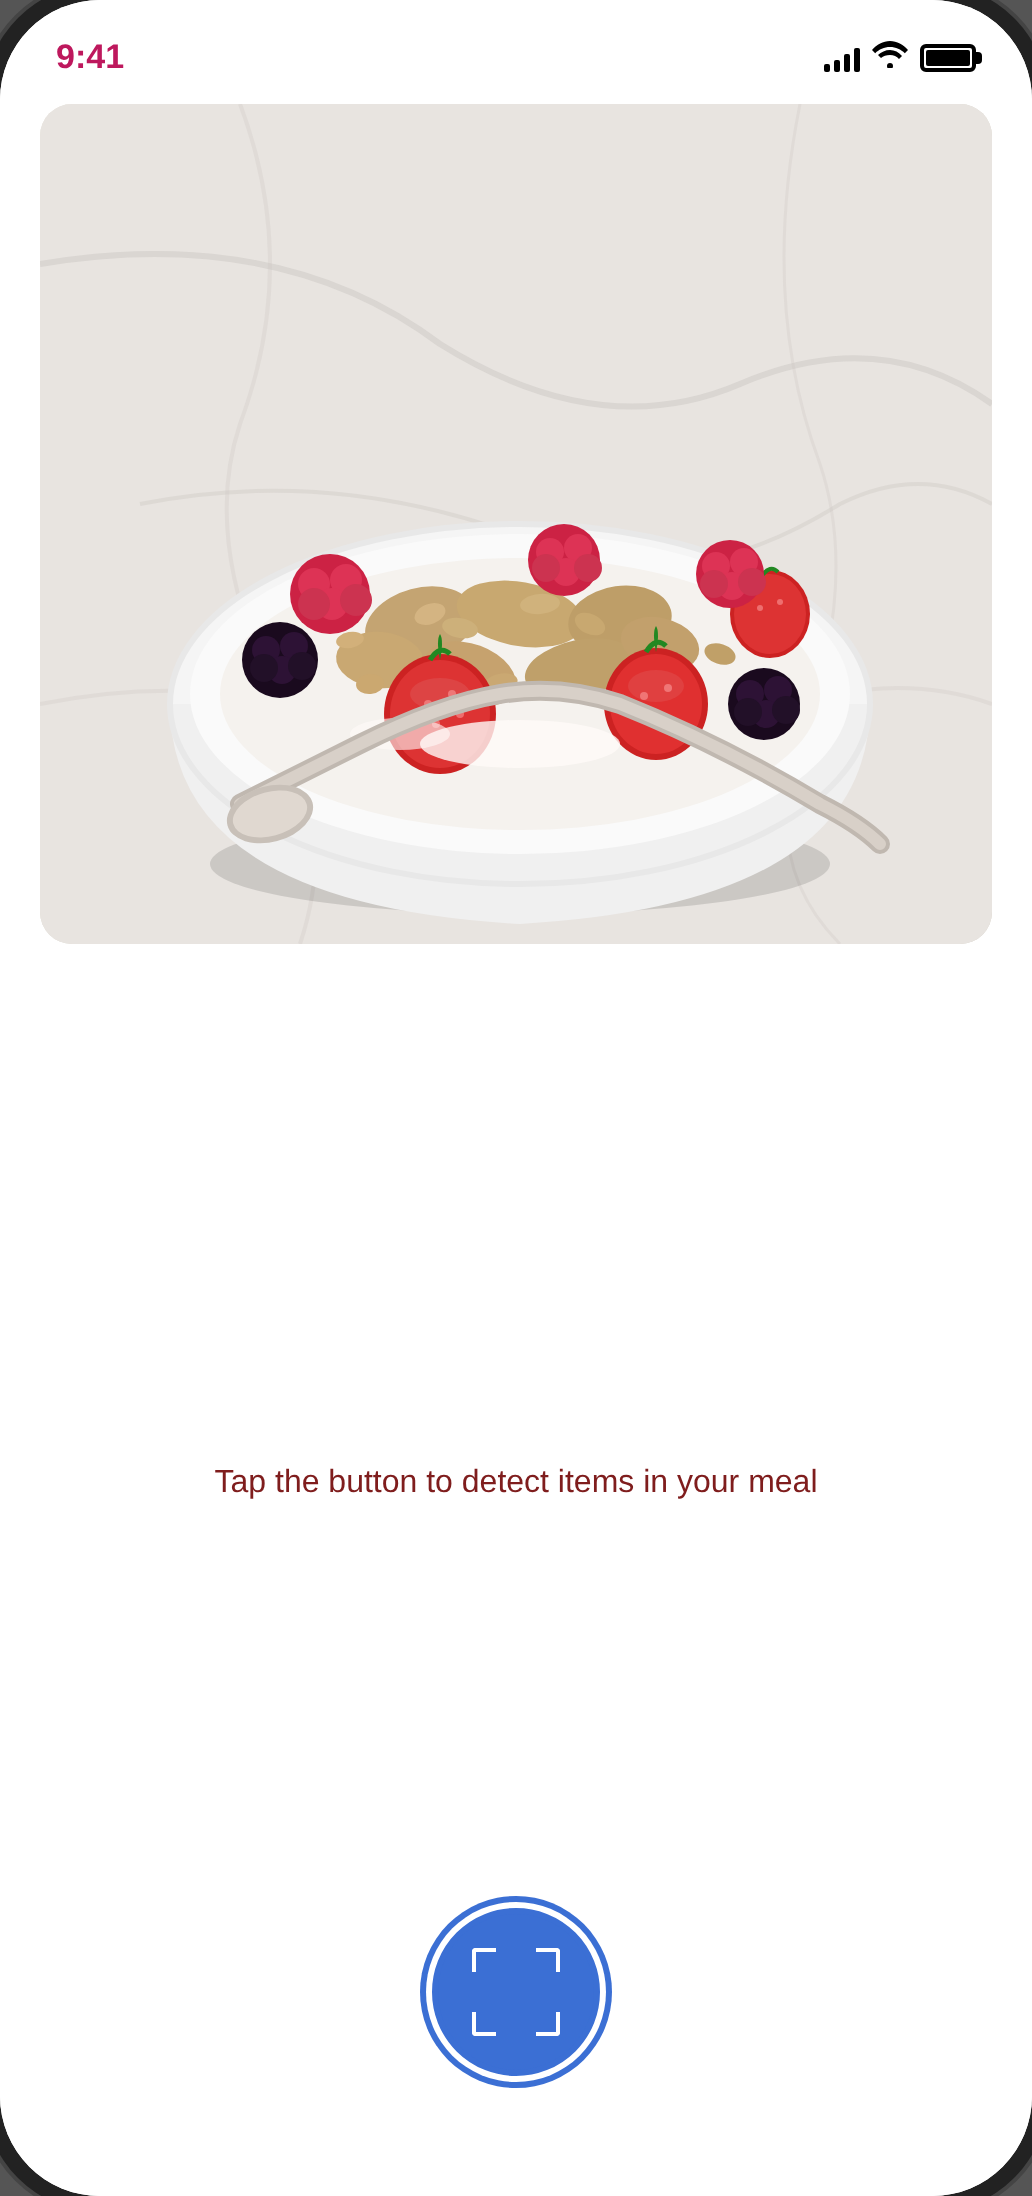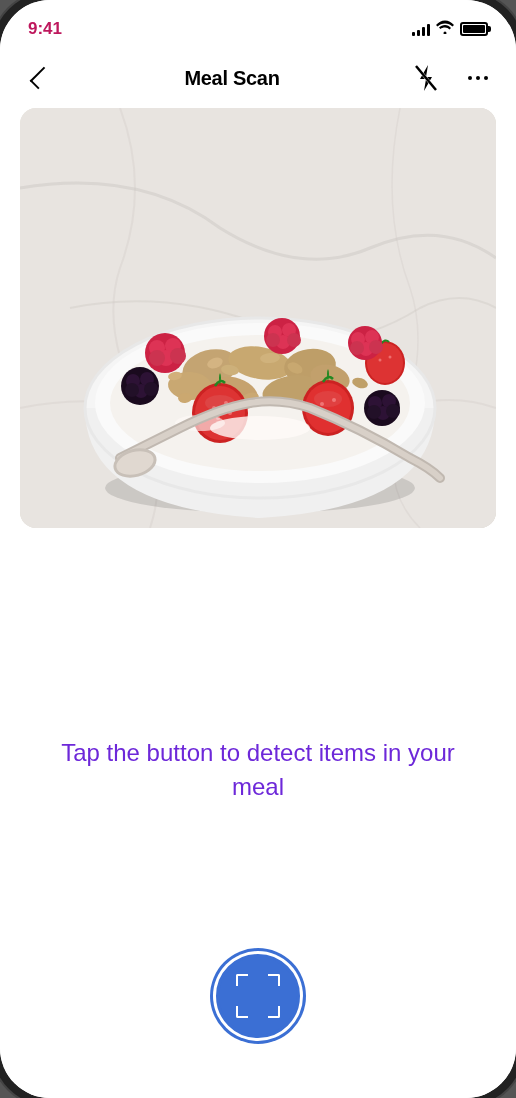--- a/index.html
+++ b/index.html
@@ -188,22 +188,22 @@
       flex: 1;
       display: flex;
       flex-direction: column;
       align-items: center;
       justify-content: center;
       padding: 30px 40px 20px 40px;
       text-align: center;
     }
 
     .instruction-text {
-      font-size: 24px;
-      color: #6d28d9;
+      font-size: 16px;
+      color: #7f1d1d;
       line-height: 1.4;
       font-weight: 400;
       margin-top: 48px;
     }
 
     
     .scan-button-section {
       display: flex;
       justify-content: center;
       padding-bottom: 60px;
@@ -279,42 +279,20 @@
         <svg width="18" height="14" viewBox="0 0 18 14">
           <path d="M9 11.5a1.5 1.5 0 1 1 0 3 1.5 1.5 0 0 1 0-3zm0-4c1.8 0 3.4.8 4.5 2l1.5-1.5C13.4 6 11.3 5 9 5S4.6 6 3 7.5L4.5 9C5.6 8 7.2 7.5 9 7.5zm0-4c2.9 0 5.5 1.2 7.4 3.1L18 5C15.6 2.3 12.5.5 9 .5S2.4 2.3 0 5l1.6 1.6C3.5 4.7 6.1 3.5 9 3.5z" fill="#000"></path>
         </svg>
       </div>
       <div class="battery-icon">
         <div class="battery-fill"></div>
       </div>
     </div>
   </div>
 
-  <div class="nav-bar">
-    <div class="nav-back">
-      <div class="nav-back-arrow"></div>
-    </div>
-    <span class="nav-title">Meal Scan</span>
-    <div class="nav-actions">
-      <div class="nav-icon-btn">
-        <svg width="22" height="26" viewBox="0 0 22 26">
-          <polygon points="13,0 5,14 11,14 9,26 17,12 11,12" fill="#000"></polygon>
-          <line x1="2" y1="2" x2="20" y2="24" stroke="#fff" stroke-width="3"></line>
-          <line x1="1" y1="1" x2="21" y2="25" stroke="#000" stroke-width="2.5"></line>
-        </svg>
-      </div>
-      <div class="nav-icon-btn">
-        <div class="more-dots">
-          <div class="dot"></div>
-          <div class="dot"></div>
-          <div class="dot"></div>
-        </div>
-      </div>
-    </div>
-  </div>
 
   <div class="main-content">
 
     <div class="food-image-container">
       <div class="food-image">
         
         <svg width="100%" height="100%" viewBox="0 0 476 420" xmlns="http://www.w3.org/2000/svg">
 
           <rect width="476" height="420" fill="#e8e4e0"></rect>
 

